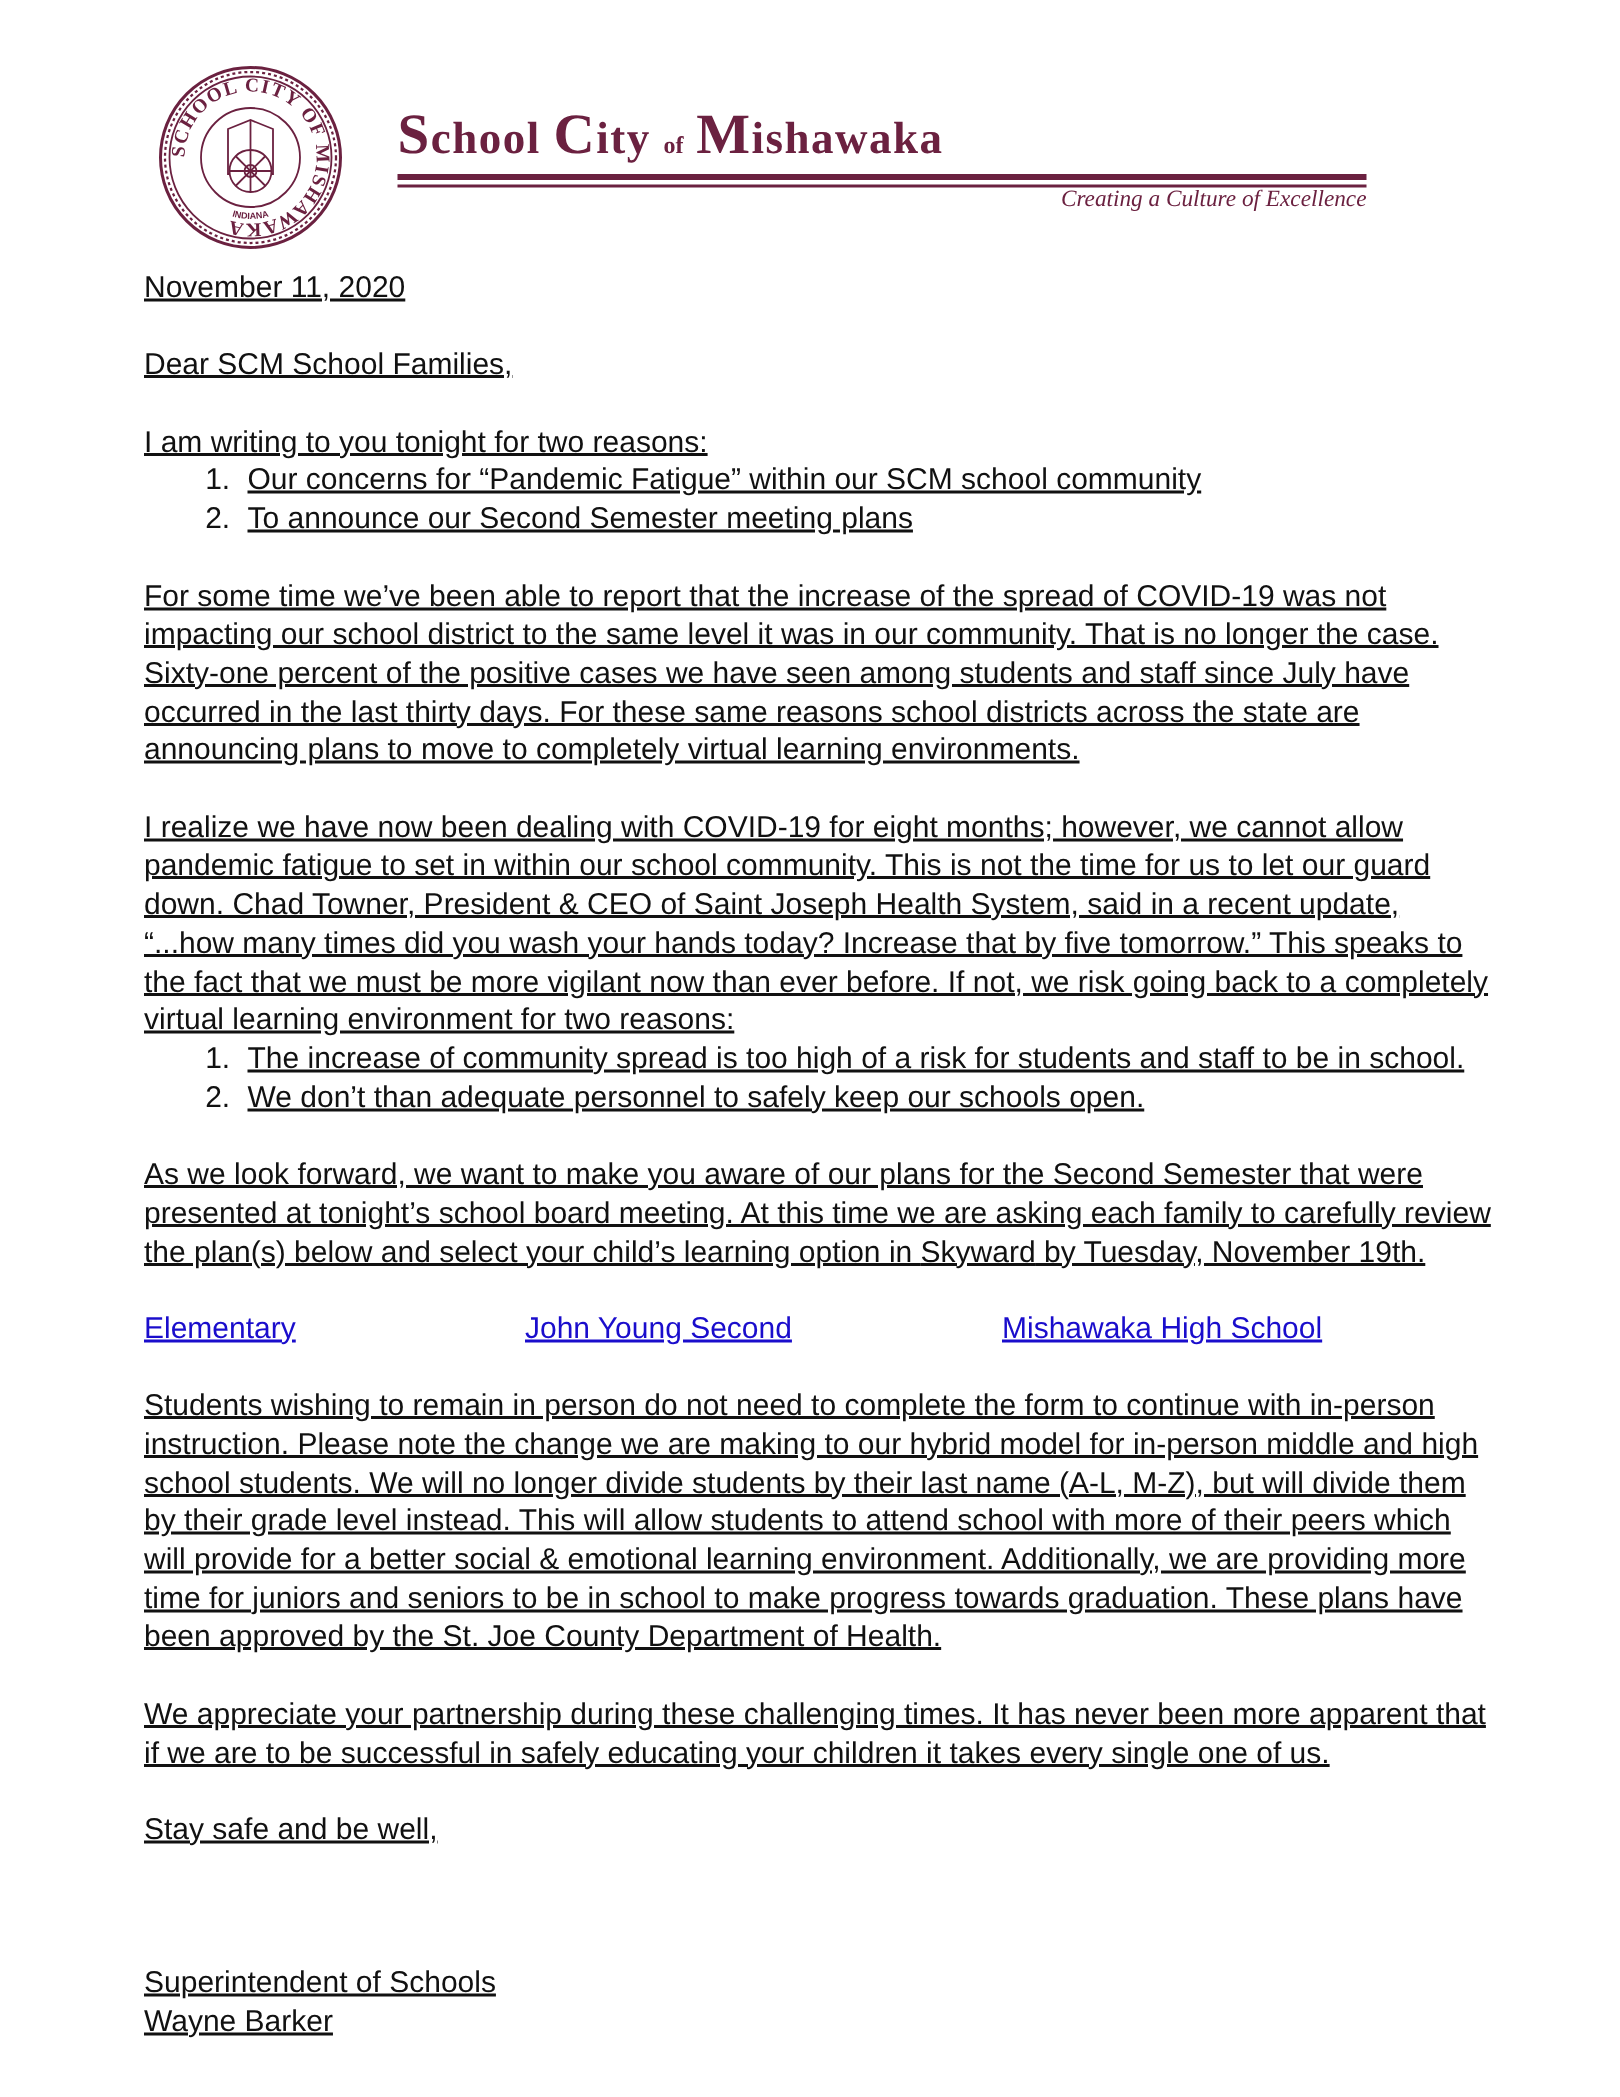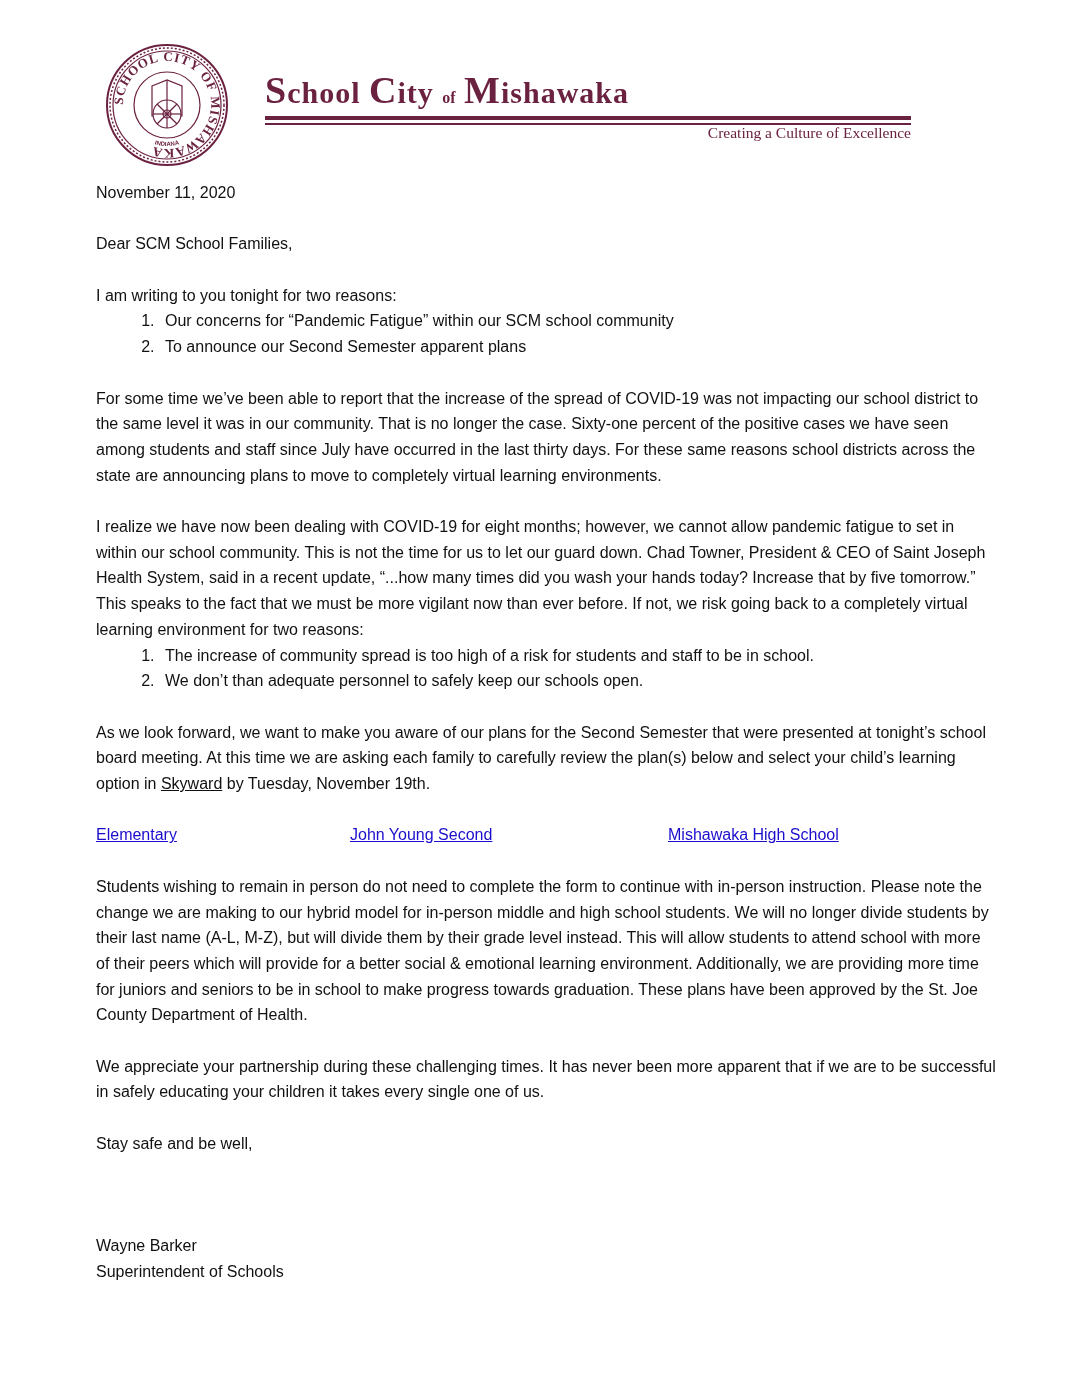--- a/index.html
+++ b/index.html
@@ -7,22 +7,22 @@
            font-family: "Liberation Sans", sans-serif; color: #111111; }
     .seal { position: absolute; left: 104px; top: 42px; width: 126px; height: 126px; }
     .masthead { position: absolute; left: 265px; top: 72px; width: 648px; }
     .brand { font-family: "Liberation Serif", serif; font-weight: bold; color: #6b2140;
              font-size: 30px; letter-spacing: 1px; line-height: 36px; white-space: nowrap; }
     .brand .big { font-size: 38px; }
     .brand .small { font-size: 16px; letter-spacing: 0; }
     .rule-thick { position: absolute; left: 0; top: 44px; width: 646px; height: 4px; background: #6b2140; }
     .rule-thin { position: absolute; left: 0; top: 51px; width: 646px; height: 2px; background: #6b2140; }
     .tagline { position: absolute; right: 2px; top: 52px; font-family: "Liberation Serif", serif;
-               color: #6b2140; font-size: 15.5px; }
-    .letter { position: absolute; left: 96px; top: 180px; width: 900px; font-size: 16px; line-height: 25.7px; }
+               font-style: italic; color: #6b2140; font-size: 15.5px; }
+    .letter { position: absolute; left: 96px; top: 180px; width: 900px; font-size: 20px; line-height: 25.7px; text-decoration: underline; }
     .letter p { margin: 0 0 25.7px 0; }
     .letter ol { margin: 0 0 25.7px 0; padding-left: 63px; }
     .letter ol li { padding-left: 6px; }
     .link { color: #1a0dcc; text-decoration: underline; cursor: pointer; text-align: center; }
     .ulink { color: #111; text-decoration: underline; cursor: pointer; }
     .links-row { position: relative; height: 25.7px; margin-bottom: 25.7px; }
     .links-row span { position: absolute; top: 0; }
     .sig-gap { height: 51px; }
   </style>
 </head>
@@ -66,34 +66,34 @@
   <div class="rule-thin"></div>
   <div class="tagline">Creating a Culture of Excellence</div>
 </div>
 
 <div class="letter">
   <p>November 11, 2020</p>
   <p>Dear SCM School Families,</p>
   <div>I am writing to you tonight for two reasons:</div>
   <ol>
     <li>Our concerns for “Pandemic Fatigue” within our SCM school community</li>
-    <li>To announce our Second Semester apparent plans</li>
+    <li>To announce our Second Semester meeting plans</li>
   </ol>
   <p>For some time we’ve been able to report that the increase of the spread of COVID-19 was not impacting our school district to the same level it was in our community. That is no longer the case. Sixty-one percent of the positive cases we have seen among students and staff since July have occurred in the last thirty days. For these same reasons school districts across the state are announcing plans to move to completely virtual learning environments.</p>
   <div>I realize we have now been dealing with COVID-19 for eight months; however, we cannot allow pandemic fatigue to set in within our school community. This is not the time for us to let our guard down. Chad Towner, President &amp; CEO of Saint Joseph Health System, said in a recent update, “...how many times did you wash your hands today? Increase that by five tomorrow.” This speaks to the fact that we must be more vigilant now than ever before. If not, we risk going back to a completely virtual learning environment for two reasons:</div>
   <ol>
     <li>The increase of community spread is too high of a risk for students and staff to be in school.</li>
     <li>We don’t than adequate personnel to safely keep our schools open.</li>
   </ol>
   <p><span>As we look forward, we want to make you aware of our plans for the Second Semester that were presented at tonight’s school board meeting. At this time we are asking each family to carefully review the plan(s) below and select your child’s learning option in </span><span class="ulink">Skyward</span><span> by Tuesday, November 19th.</span></p>
   <div class="links-row">
     <span class="link" style="left:0">Elementary</span>
     <span class="link" style="left:254px">John Young Second</span>
     <span class="link" style="left:572px">Mishawaka High School</span>
   </div>
   <p>Students wishing to remain in person do not need to complete the form to continue with in-person instruction. Please note the change we are making to our hybrid model for in-person middle and high school students. We will no longer divide students by their last name (A-L, M-Z), but will divide them by their grade level instead. This will allow students to attend school with more of their peers which will provide for a better social &amp; emotional learning environment. Additionally, we are providing more time for juniors and seniors to be in school to make progress towards graduation. These plans have been approved by the St. Joe County Department of Health.</p>
   <p>We appreciate your partnership during these challenging times. It has never been more apparent that if we are to be successful in safely educating your children it takes every single one of us.</p>
   <div>Stay safe and be well,</div>
   <div class="sig-gap"></div>
   <div style="height:25.7px"></div>
+  <div>Superintendent of Schools</div>
   <div>Wayne Barker</div>
-  <div>Superintendent of Schools</div>
 </div>
 
 </body></html>

